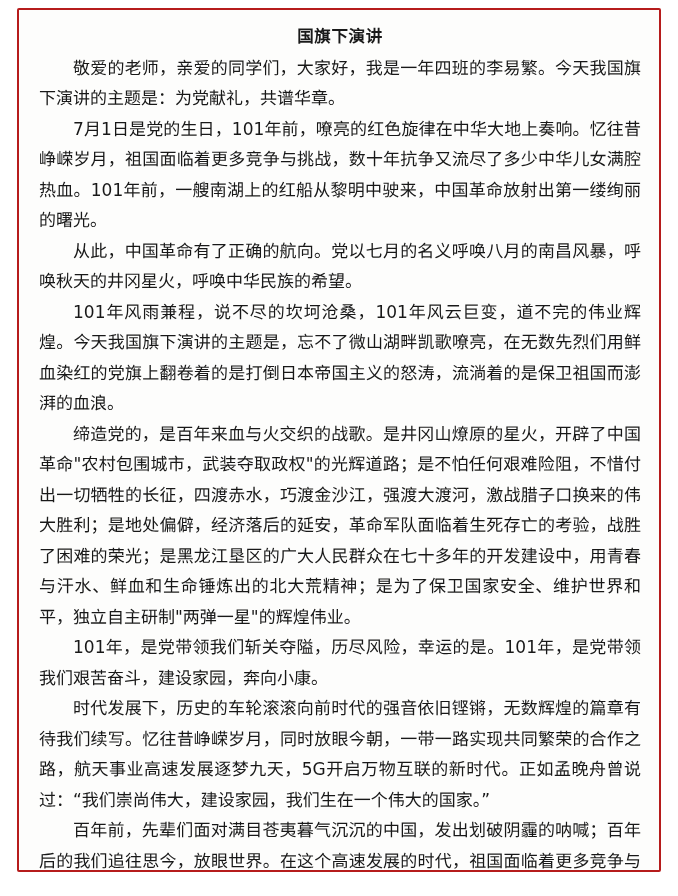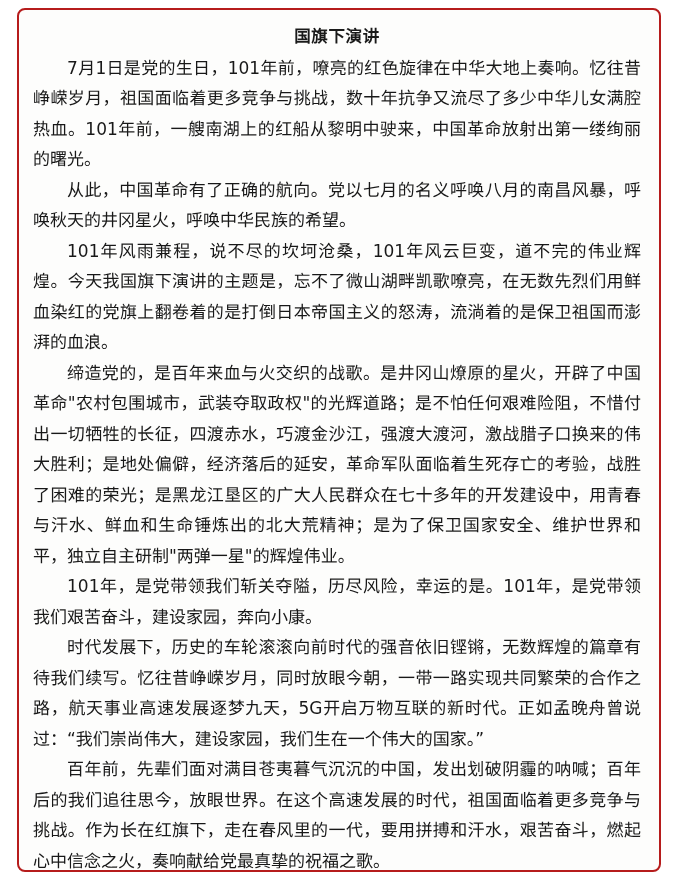--- a/index.html
+++ b/index.html
@@ -25,23 +25,23 @@
 
   
   .speech-card {
     position: absolute;
     left: 17px;
     top: 8px;
     width: 644px;
     height: 864px;
     box-sizing: border-box;
     border: 2.5px solid #b61c1c;
-    border-radius: 8px;
+    border-radius: 2px;
     background: #fdfdfc;
-    padding: 14px 18px 10px 14px;
+    padding: 14px 18px 10px 20px;
     overflow: hidden;
   }
 
   
   .speech-card::before {
     content: "";
     position: absolute;
     left: -2.5px;
     top: 14px;
     bottom: 14px;
@@ -89,20 +89,21 @@
 </style>
 </head>
 <body>
 
 <div class="page">
   <div class="speech-card">
 
     <div class="doc-title">国旗下演讲</div>
 
     <div class="body-text">
+      <p class="para">敬爱的老师，亲爱的同学们，大家好，我是一年四班的李易繁。今天我国旗下演讲的主题是：为党献礼，共谱华章。</p>
       <p class="para">7月1日是党的生日，101年前，嘹亮的红色旋律在中华大地上奏响。忆往昔峥嵘岁月，祖国面临着更多竞争与挑战，数十年抗争又流尽了多少中华儿女满腔热血。101年前，一艘南湖上的红船从黎明中驶来，中国革命放射出第一缕绚丽的曙光。</p>
       <p class="para">从此，中国革命有了正确的航向。党以七月的名义呼唤八月的南昌风暴，呼唤秋天的井冈星火，呼唤中华民族的希望。</p>
       <p class="para">101年风雨兼程，说不尽的坎坷沧桑，101年风云巨变，道不完的伟业辉煌。今天我国旗下演讲的主题是，忘不了微山湖畔凯歌嘹亮，在无数先烈们用鲜血染红的党旗上翻卷着的是打倒日本帝国主义的怒涛，流淌着的是保卫祖国而澎湃的血浪。</p>
       <p class="para">缔造党的，是百年来血与火交织的战歌。是井冈山燎原的星火，开辟了中国革命"农村包围城市，武装夺取政权"的光辉道路；是不怕任何艰难险阻，不惜付出一切牺牲的长征，四渡赤水，巧渡金沙江，强渡大渡河，激战腊子口换来的伟大胜利；是地处偏僻，经济落后的延安，革命军队面临着生死存亡的考验，战胜了困难的荣光；是黑龙江垦区的广大人民群众在七十多年的开发建设中，用青春与汗水、鲜血和生命锤炼出的北大荒精神；是为了保卫国家安全、维护世界和平，独立自主研制"两弹一星"的辉煌伟业。</p>
       <p class="para">101年，是党带领我们斩关夺隘，历尽风险，幸运的是。101年，是党带领我们艰苦奋斗，建设家园，奔向小康。</p>
       <p class="para">时代发展下，历史的车轮滚滚向前时代的强音依旧铿锵，无数辉煌的篇章有待我们续写。忆往昔峥嵘岁月，同时放眼今朝，一带一路实现共同繁荣的合作之路，航天事业高速发展逐梦九天，5G开启万物互联的新时代。正如孟晚舟曾说过：“我们崇尚伟大，建设家园，我们生在一个伟大的国家。”</p>
       <p class="para">百年前，先辈们面对满目苍夷暮气沉沉的中国，发出划破阴霾的呐喊；百年后的我们追往思今，放眼世界。在这个高速发展的时代，祖国面临着更多竞争与挑战。作为长在红旗下，走在春风里的一代，要用拼搏和汗水，艰苦奋斗，燃起心中信念之火，奏响献给党最真挚的祝福之歌。</p>
 
     </div>
 

